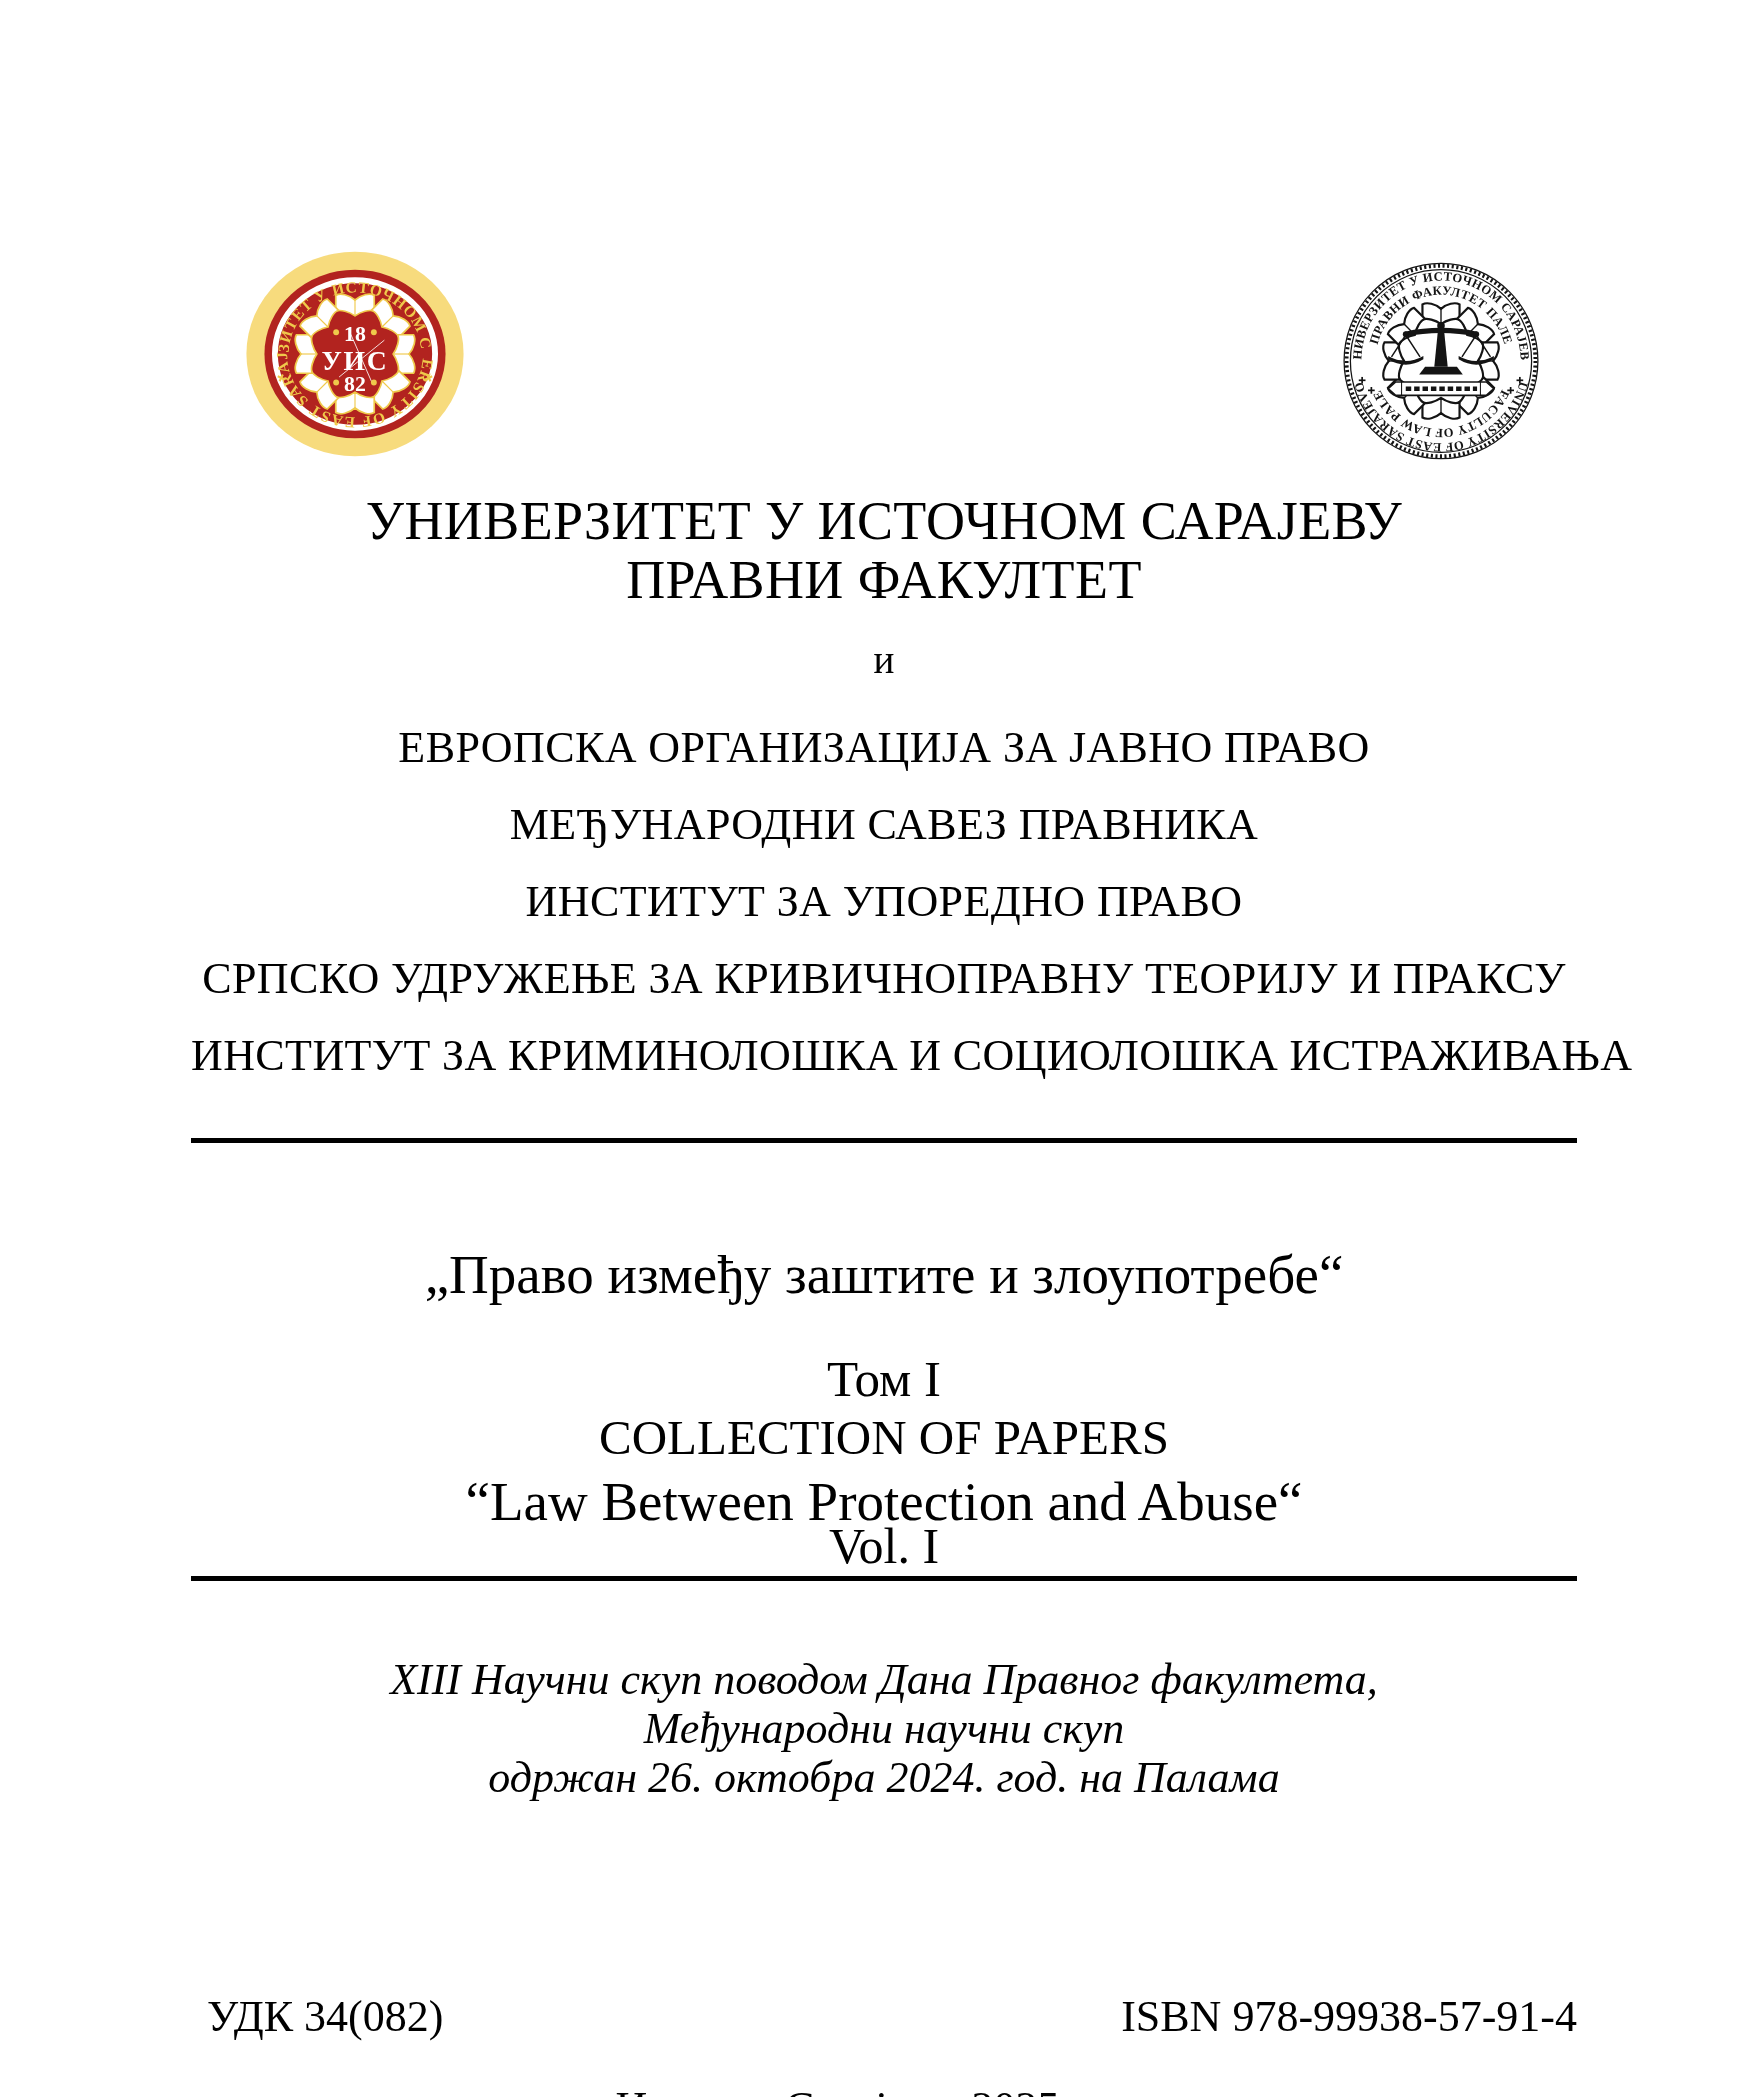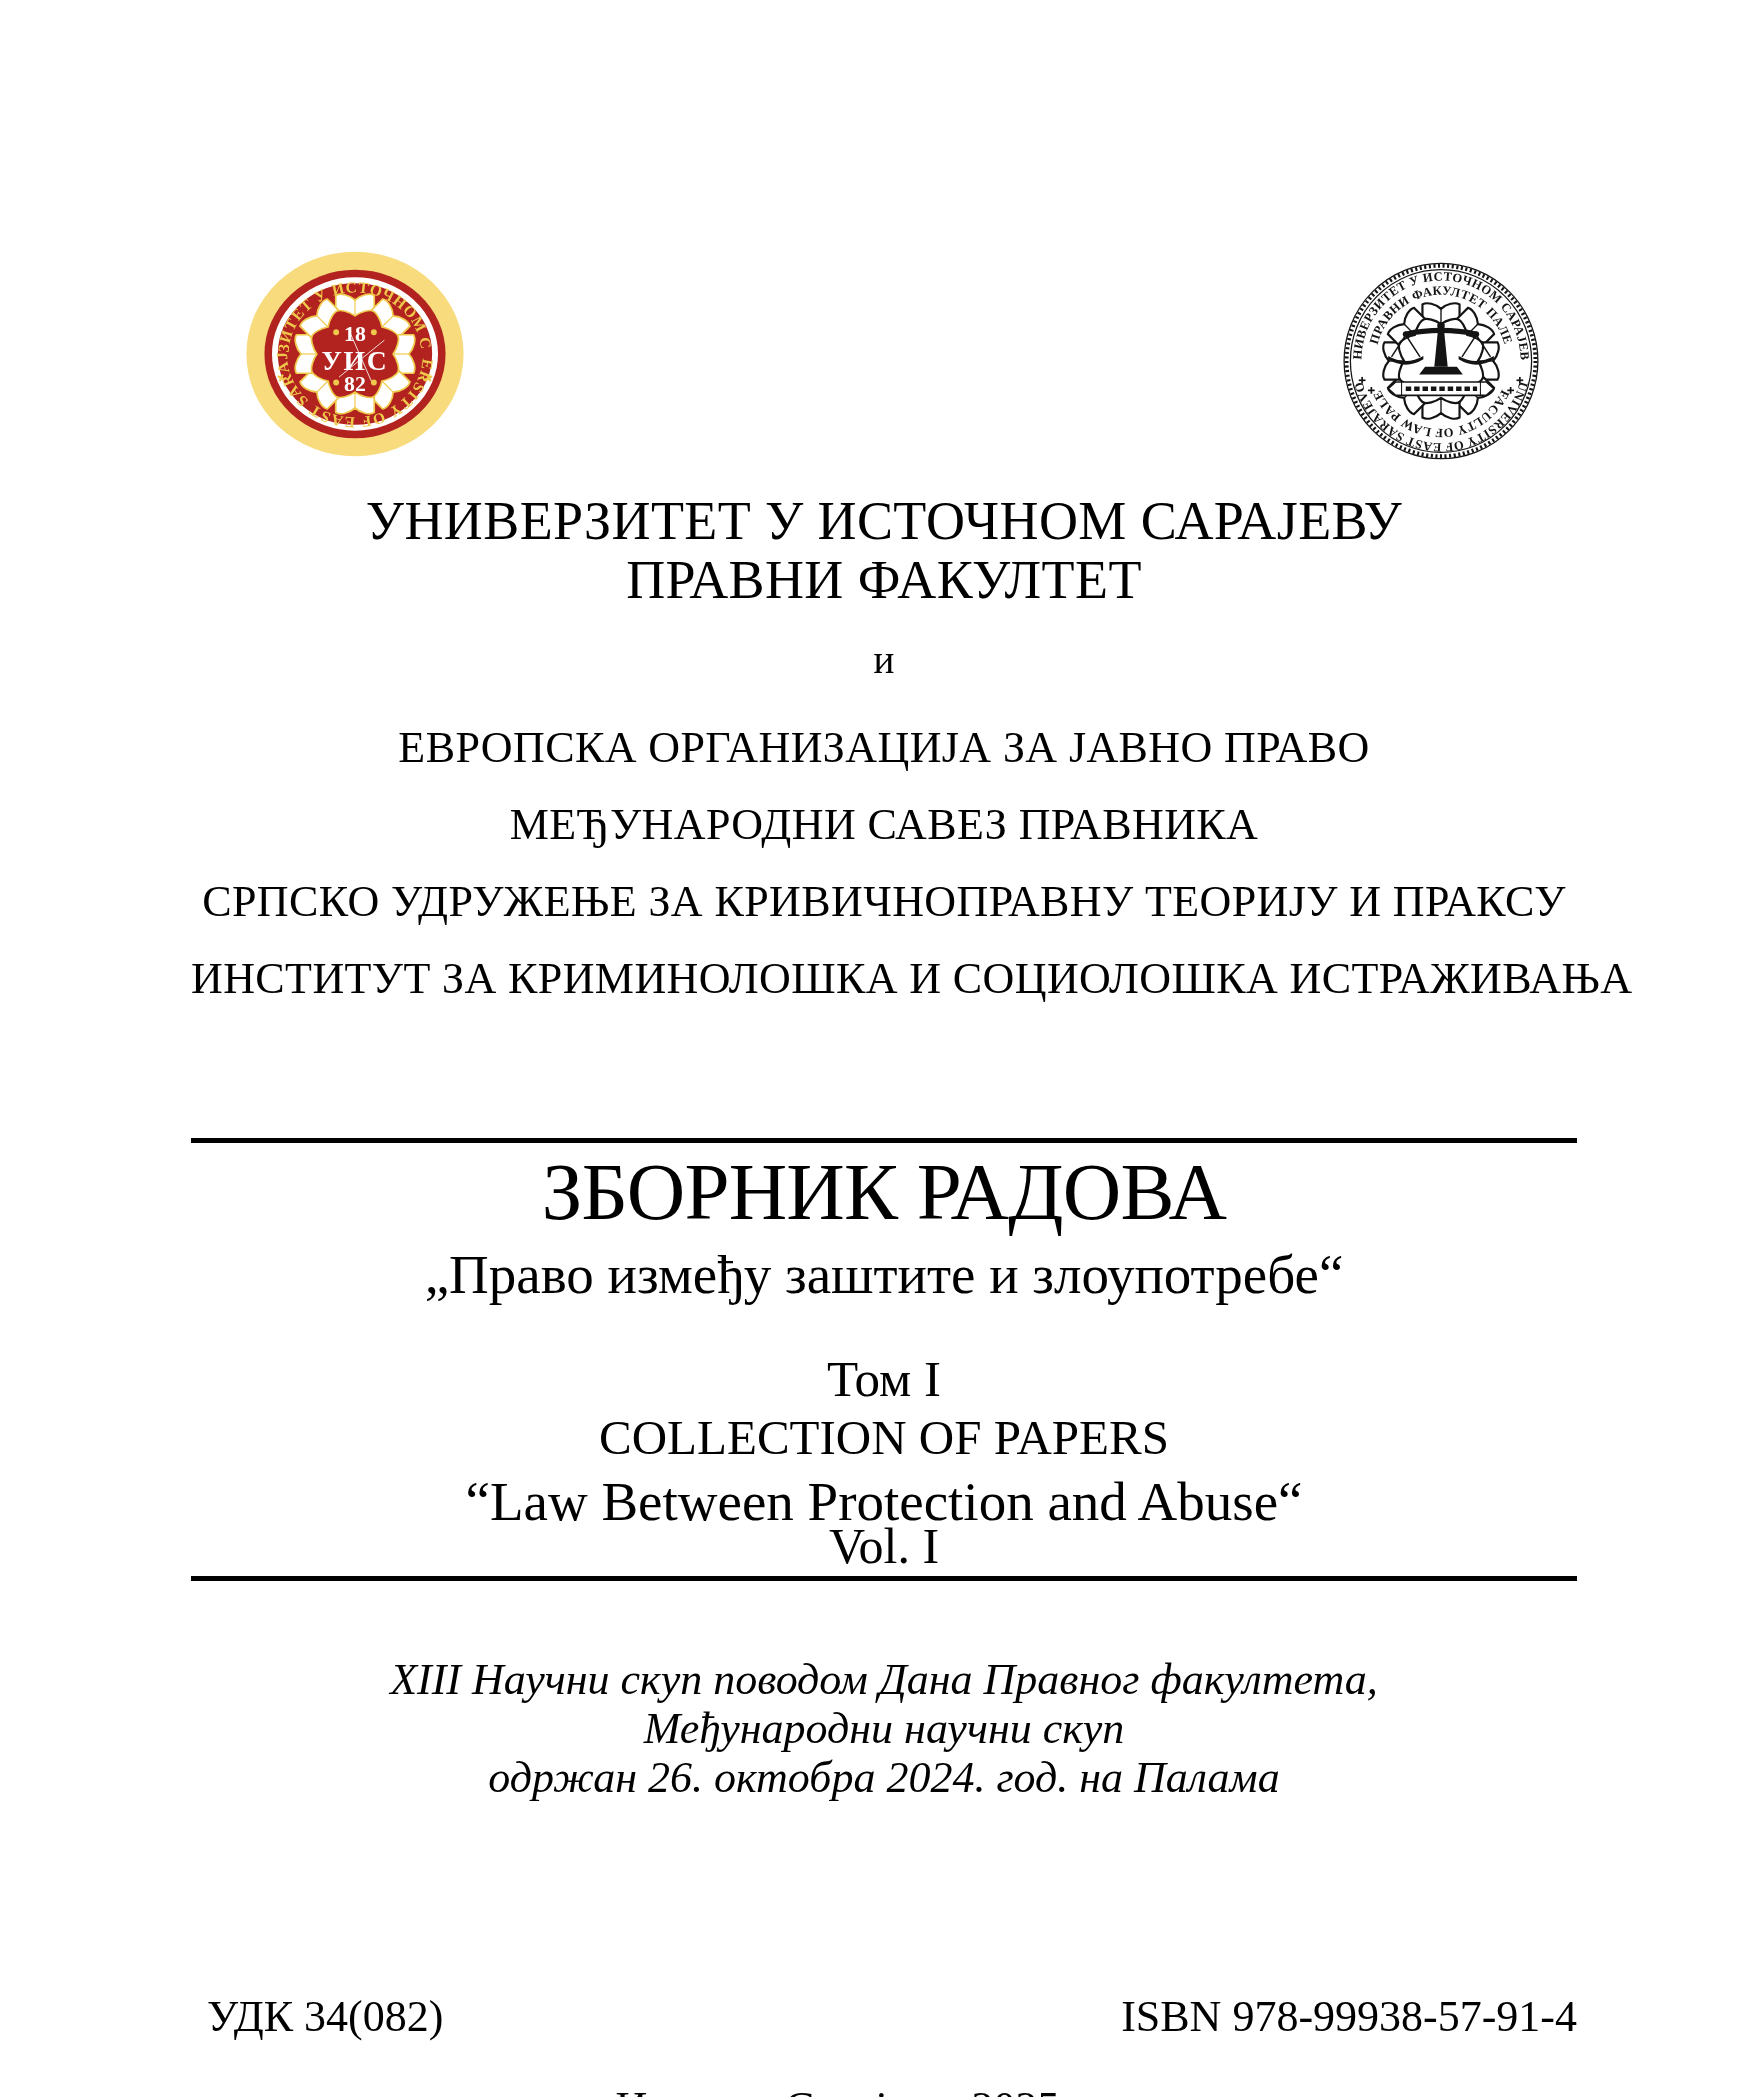--- a/index.html
+++ b/index.html
@@ -152,27 +152,27 @@
     <div class="ctr univ-block">
       <div>УНИВЕРЗИТЕТ У ИСТОЧНОМ САРАЈЕВУ</div>
       <div>ПРАВНИ ФАКУЛТЕТ</div>
     </div>
 
     <div class="ctr conj">и</div>
 
     <div class="ctr orgs">
       <div>ЕВРОПСКА ОРГАНИЗАЦИЈА ЗА ЈАВНО ПРАВО</div>
       <div>МЕЂУНАРОДНИ САВЕЗ ПРАВНИКА</div>
+      <div>ИНСТИТУТ ЗА УПОРЕДНО ПРАВО</div>
       <div>СРПСКО УДРУЖЕЊЕ ЗА КРИВИЧНОПРАВНУ ТЕОРИЈУ И ПРАКСУ</div>
       <div>ИНСТИТУТ ЗА КРИМИНОЛОШКА И СОЦИОЛОШКА ИСТРАЖИВАЊА</div>
     </div>
 
     <div class="rule rule-top"></div>
 
-    <div class="ctr zbornik">ЗБОРНИК РАДОВА</div>
     <div class="ctr sub-sr">„Право између заштите и злоупотребе“</div>
     <div class="ctr tom">Том I</div>
 
     <div class="ctr coll-en">COLLECTION OF PAPERS</div>
     <div class="ctr sub-en">“Law Between Protection and Abuse“</div>
     <div class="ctr vol-en">Vol. I</div>
 
     <div class="rule rule-bottom"></div>
 
     <div class="ctr event-block">

